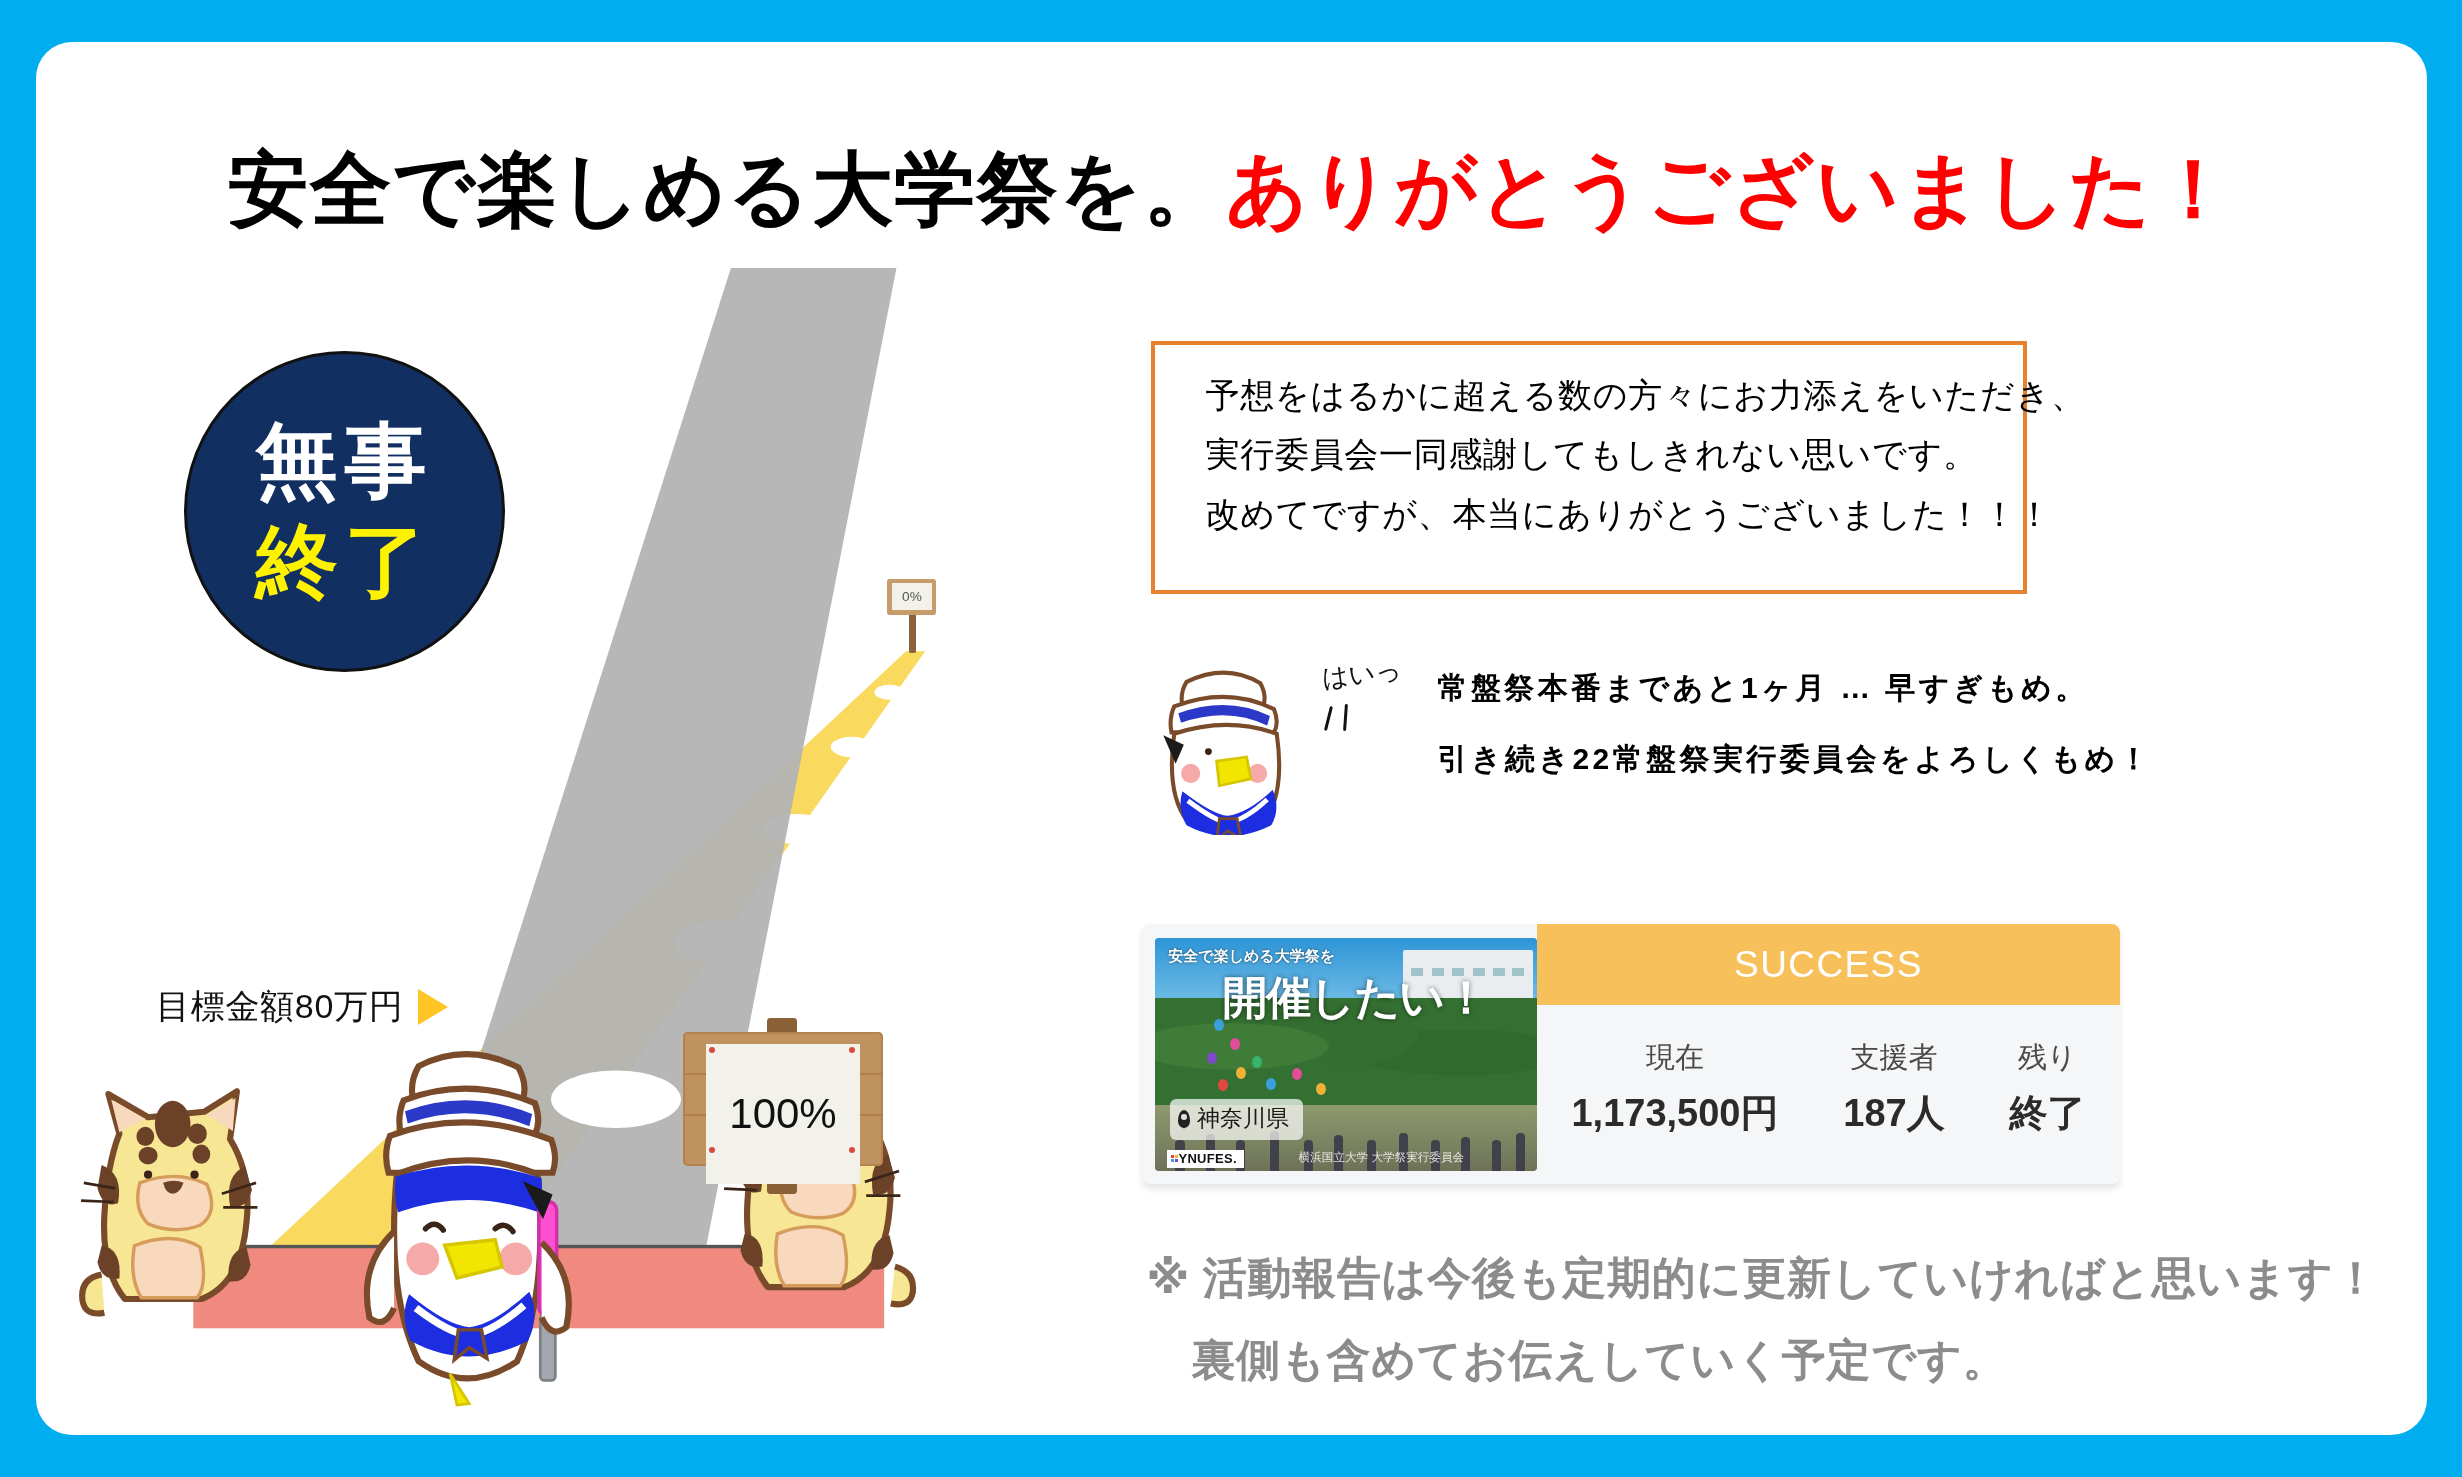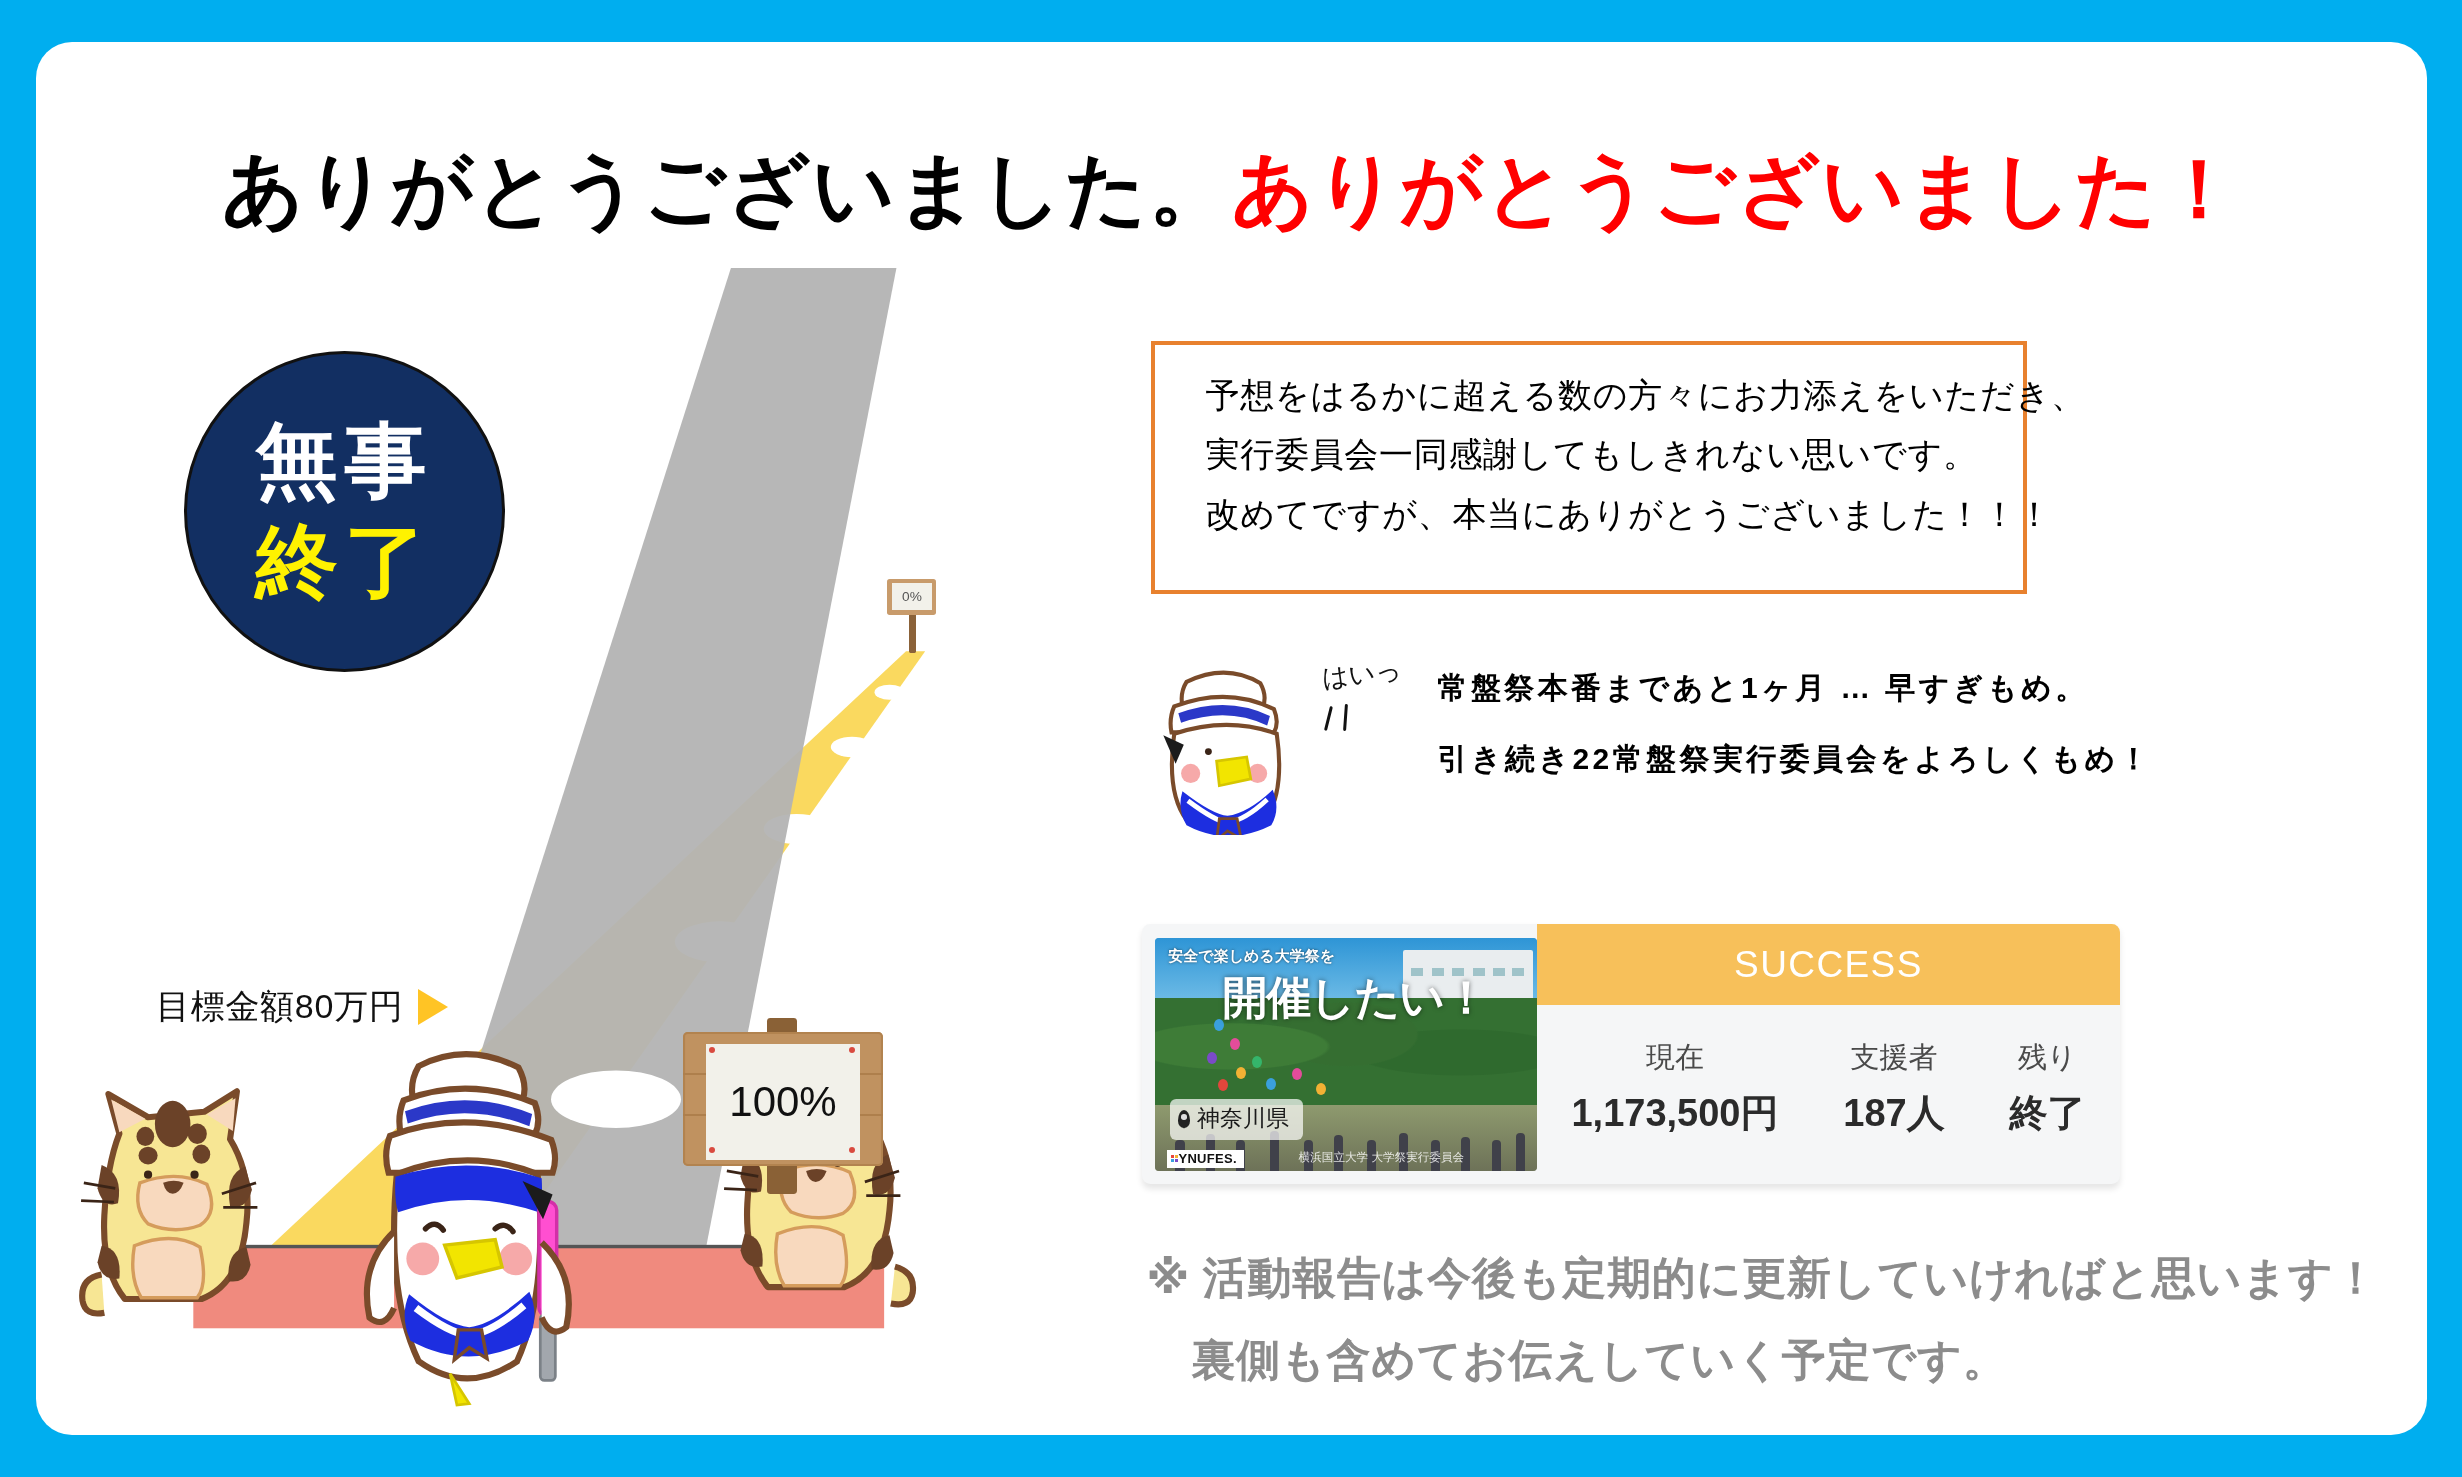--- a/index.html
+++ b/index.html
@@ -54,21 +54,21 @@
   .sign0 .board{position:absolute;left:8.2px;top:9.6px;width:49px;height:36px;background:#C89B6B;border-radius:2.7px;}
   .sign0 .paper{position:absolute;left:13px;top:13.7px;width:40px;height:27px;background:#F2F1EA;display:flex;align-items:center;justify-content:center;}
   .sign0 .paper span{font-size:13.7px;color:#555;font-weight:400;}
 
   
   .sign100{position:absolute;left:637px;top:731px;width:219px;height:205px;}
   .sign100 .post{position:absolute;left:94px;top:19px;width:30px;height:176px;background:#8A6136;border-radius:3.4px;}
   .sign100 .board{position:absolute;left:9.6px;top:33px;width:200px;height:134px;background:#C09260;border-radius:4.8px;
     box-shadow:inset 0 0 0 2.1px #B2834F;}
   .sign100 .plank{position:absolute;left:9.6px;width:200px;height:2.1px;background:#AE7F4C;}
-  .sign100 .paper{position:absolute;left:33px;top:45px;width:154px;height:116px;background:#F2F1EA;
+  .sign100 .paper{position:absolute;left:33px;top:45px;width:154px;height:140px;background:#F2F1EA;
     display:flex;align-items:center;justify-content:center;}
   .sign100 .paper span{font-size:42px;color:#111;}
   .sign100 .pin{position:absolute;width:6.2px;height:6.2px;border-radius:50%;background:#D94B40;}
 
   
   .goal{position:absolute;left:120px;top:692px;display:flex;align-items:center;gap:15px;margin-top:24px;}
   .goal .txt{font-size:34px;color:#111;letter-spacing:0.7px;white-space:nowrap;}
   .goal .tri{width:0;height:0;border-top:18px solid transparent;border-bottom:18px solid transparent;border-left:30px solid #FFC425;}
 
   
@@ -132,21 +132,21 @@
   .note p{margin:0 0 23px 0;font-size:44px;color:#8C8C8C;white-space:nowrap;letter-spacing:0.7px;font-weight:bold;}
   .note p.sub{padding-left:45px;}
 </style>
 </head>
 <body>
 
 <div class="frame">
   <div class="panel">
 
     <div class="title">
-      <span class="blk">ありがとうございました。</span><span class="red">ありがとうございました！</span>
+      <span class="blk">安全で楽しめる大学祭を。</span><span class="red">ありがとうございました！</span>
     </div>
 
     <div class="leftcol">
 
       <div class="beamwrap">
         <svg width="1067" height="1163" viewBox="0 0 1560 1700">
 
           <polygon points="1272,560 1300,560 660,1470 300,1470" fill="#FAD95F"></polygon>
 
           <ellipse cx="1248" cy="620" rx="22" ry="11" fill="#ffffff"></ellipse>

